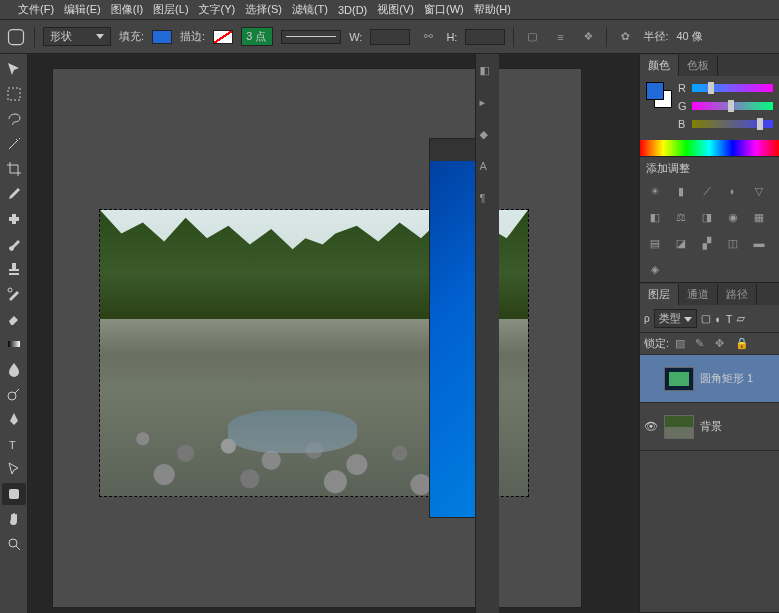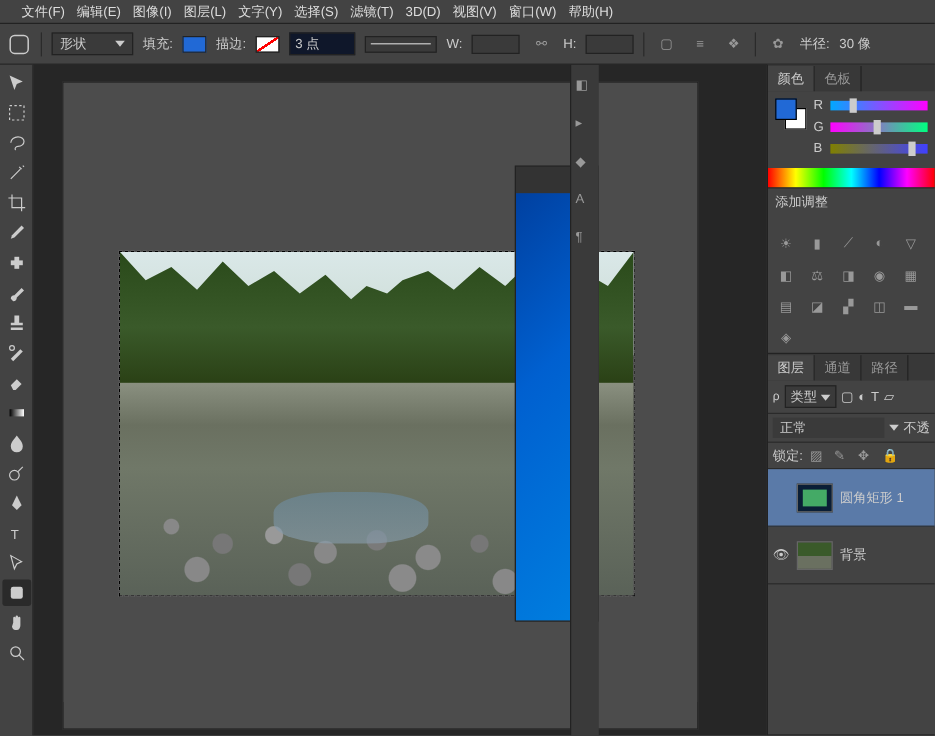--- a/index.html
+++ b/index.html
@@ -6,21 +6,21 @@
 body { background: #434343; color: #ccc; width: 779px; height: 613px; overflow: hidden; position: relative; }
 
 .menubar { background: #434343; height: 20px; display: flex; align-items: center; padding-left: 18px; gap: 10px; border-bottom: 1px solid #222; }
 .menubar span { color: #ddd; cursor: default; }
 
 .optbar { background: #434343; height: 34px; display: flex; align-items: center; padding: 0 6px; gap: 8px; border-bottom: 1px solid #222; }
 .optbar .shape-dd { display: flex; align-items: center; background: #3a3a3a; border: 1px solid #222; padding: 1px 6px; gap: 24px; }
 .optbar .label { color: #ccc; }
 .optbar .swatch-fill { width: 20px; height: 14px; background: #2169d6; border: 1px solid #222; }
 .optbar .swatch-stroke { width: 20px; height: 14px; background: linear-gradient(to bottom right, #fff 45%, #f00 45%, #f00 55%, #fff 55%); border: 1px solid #222; }
-.optbar .stroke-dd { background: #0f172a; border: 1px solid #222; padding: 1px 4px; width: 55px; }
+.optbar .stroke-dd { background: #15803d; border: 1px solid #222; padding: 1px 4px; width: 32px; }
 .optbar .line-style { width: 60px; height: 14px; background: #3a3a3a; border: 1px solid #222; display:flex;align-items:center;justify-content:center;}
 .optbar .line-style::after{content:"";width:50px;height:1px;background:#ccc;}
 .optbar .input { background: #3a3a3a; border: 1px solid #222; width: 40px; height: 16px; }
 .optbar .iconbtn { width: 20px; height: 20px; display: flex; align-items: center; justify-content: center; color: #999; }
 .optbar .sep { width: 1px; height: 20px; background: #2a2a2a; }
 
 .main { display: flex; height: calc(613px - 54px); }
 .toolbar { width: 28px; background: #434343; border-right: 1px solid #222; display: flex; flex-direction: column; padding-top: 4px; gap: 3px; }
 .toolbar .tool { width: 24px; height: 22px; margin: 0 auto; display: flex; align-items: center; justify-content: center; color: #ccc; border-radius: 2px; }
 .toolbar .tool svg { width: 16px; height: 16px; }
@@ -77,21 +77,21 @@
 .slider-row { display:flex; align-items:center; gap:4px; }
 .slider-row .ch { width:10px; }
 .slider-row .track { flex:1; height:8px; position:relative; }
 .slider-row .track.r { background: linear-gradient(to right,#00a8ff,#ff00ff); }
 .slider-row .track.g { background: linear-gradient(to right,#ff00ff,#00ff80); }
 .slider-row .track.b { background: linear-gradient(to right,#808000,#4040ff); }
 .slider-row .thumb { position:absolute; top:-2px; width:6px; height:12px; background:#ccc; }
 .spectrum { height: 16px; margin-top:4px; background: linear-gradient(to right,#f00,#ff0,#0f0,#0ff,#00f,#f0f,#f00); }
 
 .adjust-panel .body { padding: 4px 6px; }
-.adjust-panel .title { margin-bottom: 18px; }
+.adjust-panel .title { margin-bottom: 6px; }
 .adjust-grid { display:flex; flex-wrap:wrap; gap:8px; }
 .adjust-grid .ai { width:18px; height:18px; color:#999; display:flex;align-items:center;justify-content:center;}
 
 .layers-panel .body { padding: 0; }
 .layers-toolbar { display:flex; align-items:center; padding: 4px; gap:4px; border-bottom:1px solid #2a2a2a;}
 .layers-toolbar .dd { background:#3a3a3a; border:1px solid #222; padding:1px 4px; flex:0 0 auto;}
 .layers-row2 { display:flex; align-items:center; padding:3px 4px; gap:4px; border-bottom:1px solid #2a2a2a;}
 .layers-row2 .dd2 { background:#3a3a3a; padding:1px 6px; flex:1;}
 .layers-lock { display:flex; align-items:center; padding:3px 4px; gap:6px; border-bottom:1px solid #2a2a2a;}
 .layers-lock .li { width:14px;height:14px;color:#999;}
@@ -145,21 +145,21 @@
   <div class="iconbtn">⚯</div>
   <span class="label">H:</span>
   <div class="input"></div>
   <div class="sep"></div>
   <div class="iconbtn">▢</div>
   <div class="iconbtn">≡</div>
   <div class="iconbtn">❖</div>
   <div class="sep"></div>
   <div class="iconbtn">✿</div>
   <span class="label">半径:</span>
-  <span class="label">30 像</span>
+  <span class="label">40 像</span>
 </div>
 
 <div class="main">
   <div class="toolbar">
     <div class="tool">
         <svg viewBox="0 0 16 16">
           <path d="M2 2l4 12 2-5 5-2z" fill="#ccc"></path>
         </svg>
       </div>
     <div class="tool">
@@ -368,25 +368,20 @@
       </div>
       <div class="panel-body body">
         <div class="layers-toolbar">
           <span style="font-size:10px">ρ</span>
           <div class="dd"><span>类型</span> <span class="chev"></span></div>
           <div class="ai">▢</div>
           <div class="ai">◐</div>
           <div class="ai">T</div>
           <div class="ai">▱</div>
         </div>
-        <div class="layers-row2">
-          <div class="dd2"><span>正常</span></div>
-          <span class="chev"></span>
-          <span>不透</span>
-        </div>
         <div class="layers-lock">
           <span>锁定:</span>
           <div class="li">▨</div>
           <div class="li">✎</div>
           <div class="li">✥</div>
           <div class="li">🔒</div>
         </div>
         <div class="layer sel">
           <div class="eye"></div>
           <div class="thumb shape"></div>

